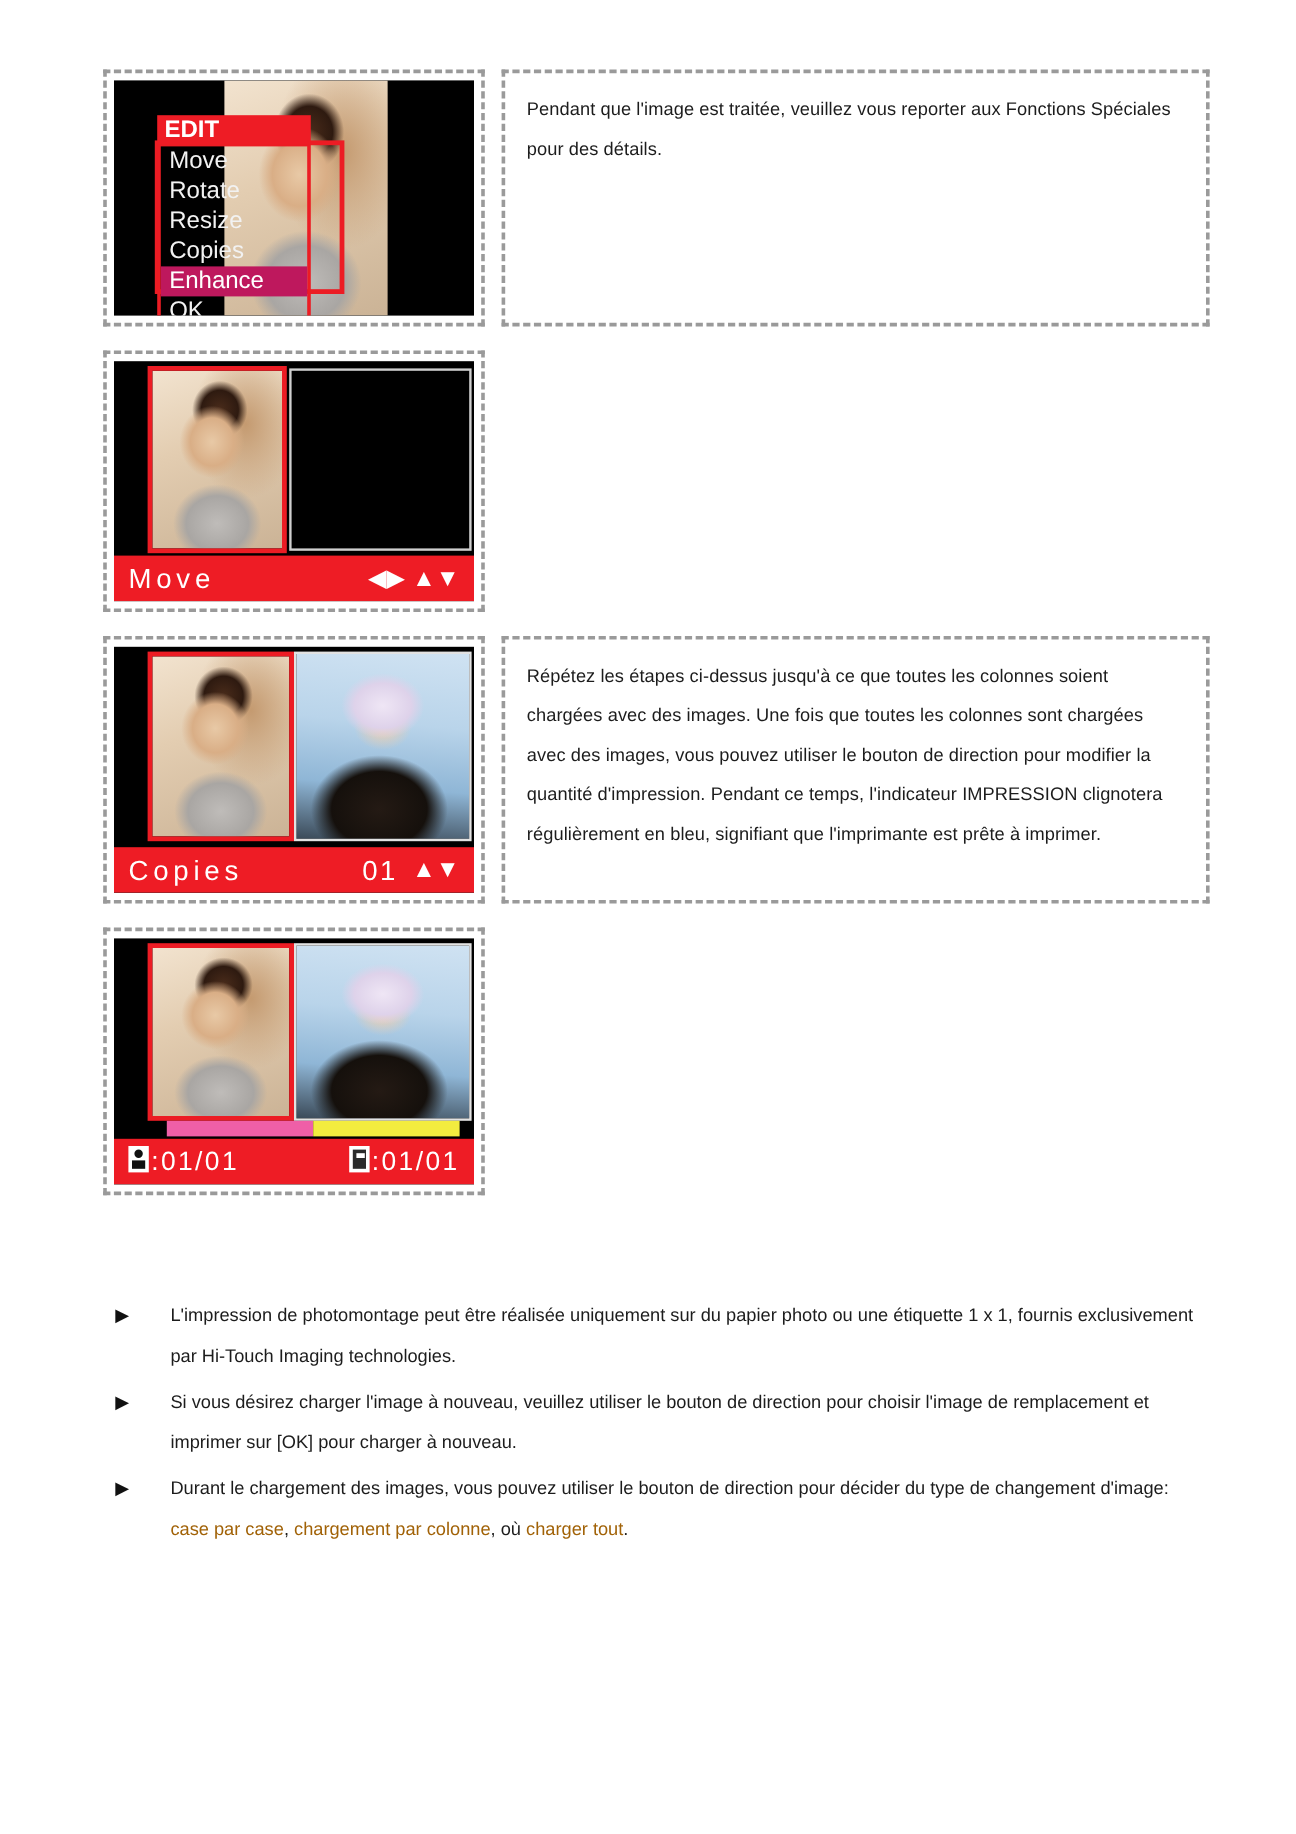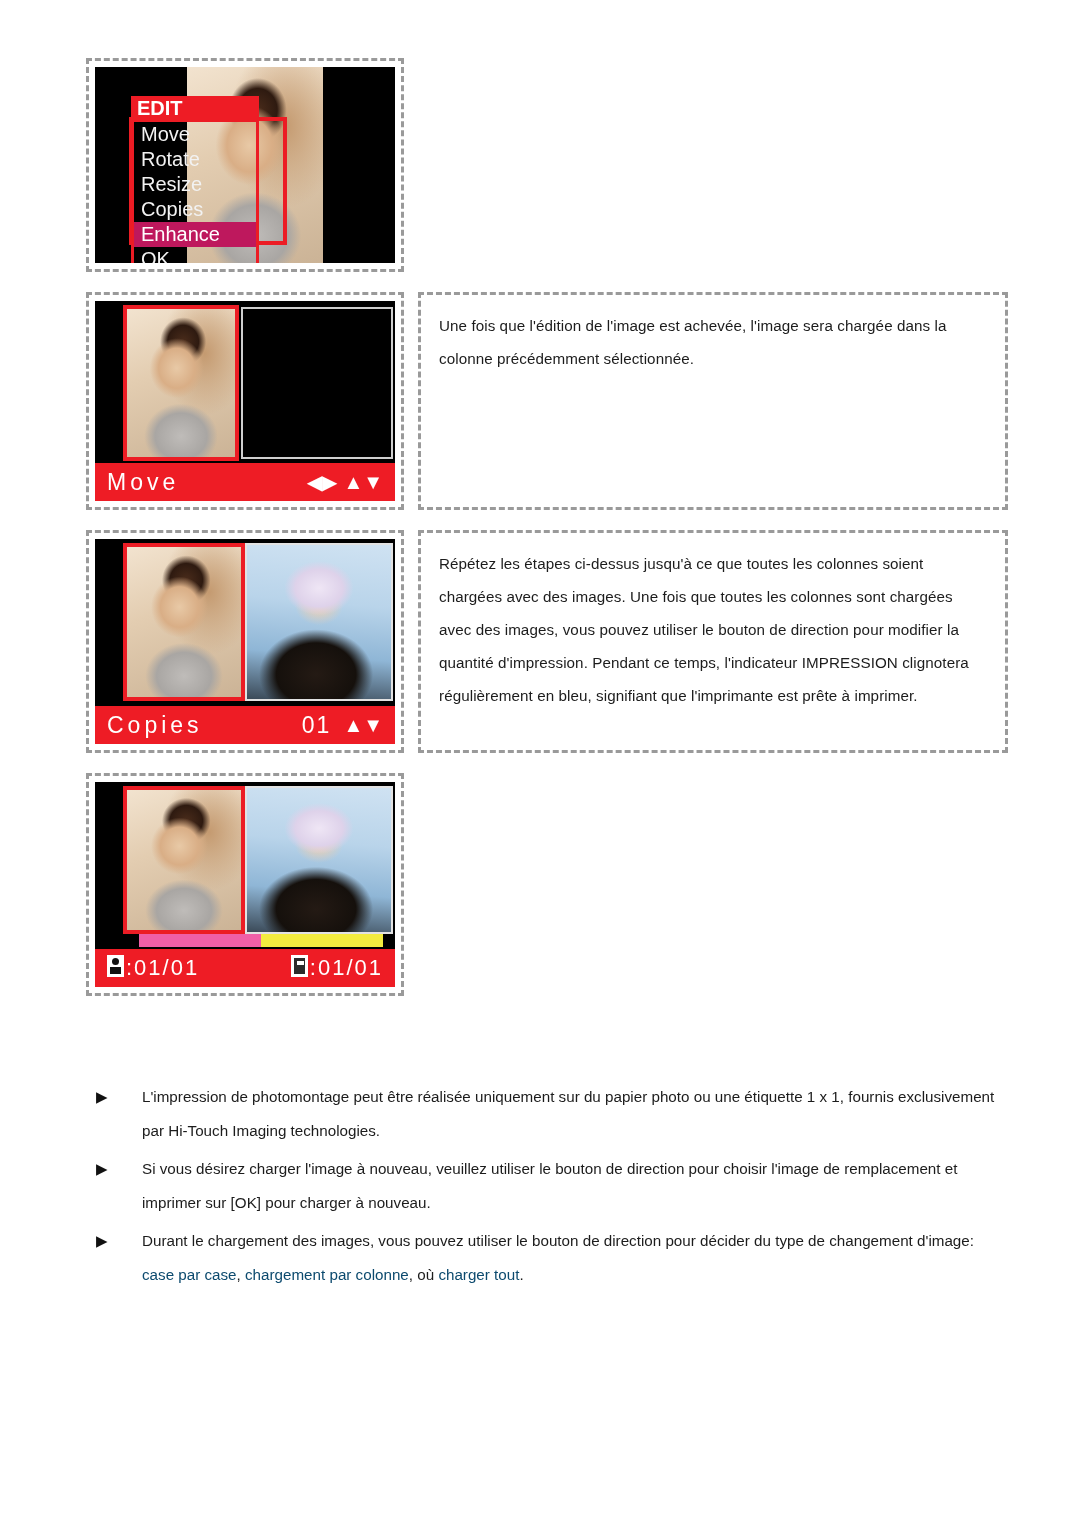--- a/index.html
+++ b/index.html
@@ -240,21 +240,21 @@
     color: #111111;
     font-size: 15px;
     line-height: 34px;
   }
   .note-body {
     flex: 1 1 auto;
     font-size: 15.2px;
     line-height: 34px;
     color: #1c1c1c;
   }
-  .hl { color: #0c4a6e; }
+  .hl { color: #a16207; }
 </style>
 </head>
 <body>
 
 <div class="doc-table">
 
   <div class="doc-row">
     <div class="cell cell-img">
       <div class="lcd lcd-1">
         <div class="frame-plain photo-a" style="left:92px; top:0; width:136px; height:196px; border:0;"></div>
@@ -263,39 +263,39 @@
           <div class="edit-menu-head">EDIT</div>
           <div class="menu-item">Move</div>
           <div class="menu-item">Rotate</div>
           <div class="menu-item">Resize</div>
           <div class="menu-item">Copies</div>
           <div class="menu-item active">Enhance</div>
           <div class="menu-item">OK</div>
         </div>
       </div>
     </div>
+    <div class="cell cell-txt">
+      <p>Pendant que l'image est traitée, veuillez vous reporter aux Fonctions Spéciales pour des détails.</p>
+    </div>
   </div>
 
   <div class="doc-row">
     <div class="cell cell-img">
       <div class="lcd lcd-2">
         <div class="frame-empty" style="left:146px; top:6px; width:152px; height:152px;"></div>
         <div class="frame-sel photo-a" style="left:28px; top:4px; width:116px; height:156px;"></div>
         <div class="lcd-bar">
           <span class="lcd-bar-label">Move</span>
           <span class="lcd-bar-right">
             <span class="arrowglyph">◀▶</span>
             <span class="arrowglyph">▲▼</span>
           </span>
         </div>
       </div>
     </div>
-    <div class="cell cell-txt">
-      <p>Une fois que l'édition de l'image est achevée, l'image sera chargée dans la colonne précédemment sélectionnée.</p>
-    </div>
   </div>
 
   <div class="doc-row">
     <div class="cell cell-img">
       <div class="lcd lcd-3">
         <div class="frame-plain photo-b" style="left:150px; top:4px; width:148px; height:158px;"></div>
         <div class="frame-sel photo-a" style="left:28px; top:4px; width:122px; height:158px;"></div>
         <div class="lcd-bar">
           <span class="lcd-bar-label">Copies</span>
           <span class="lcd-bar-right">

